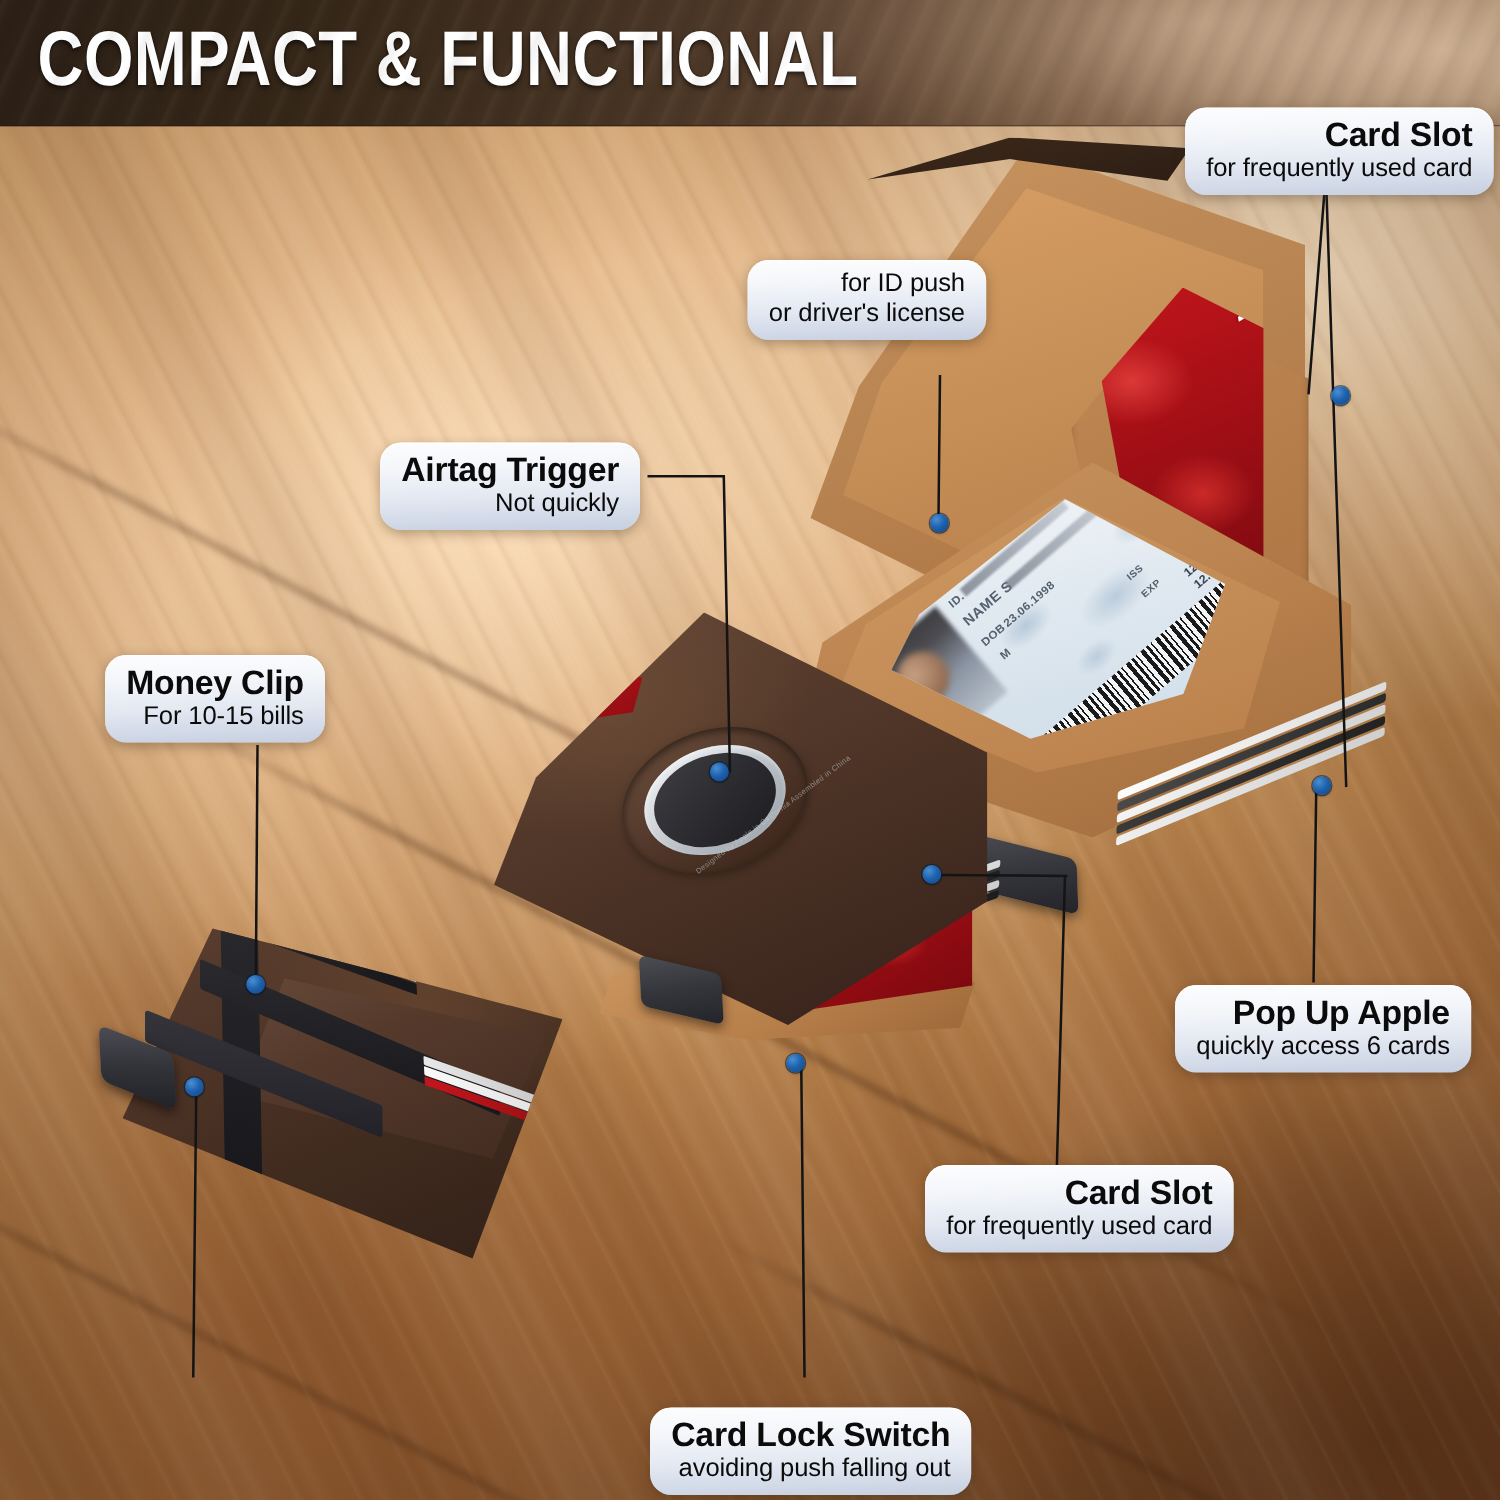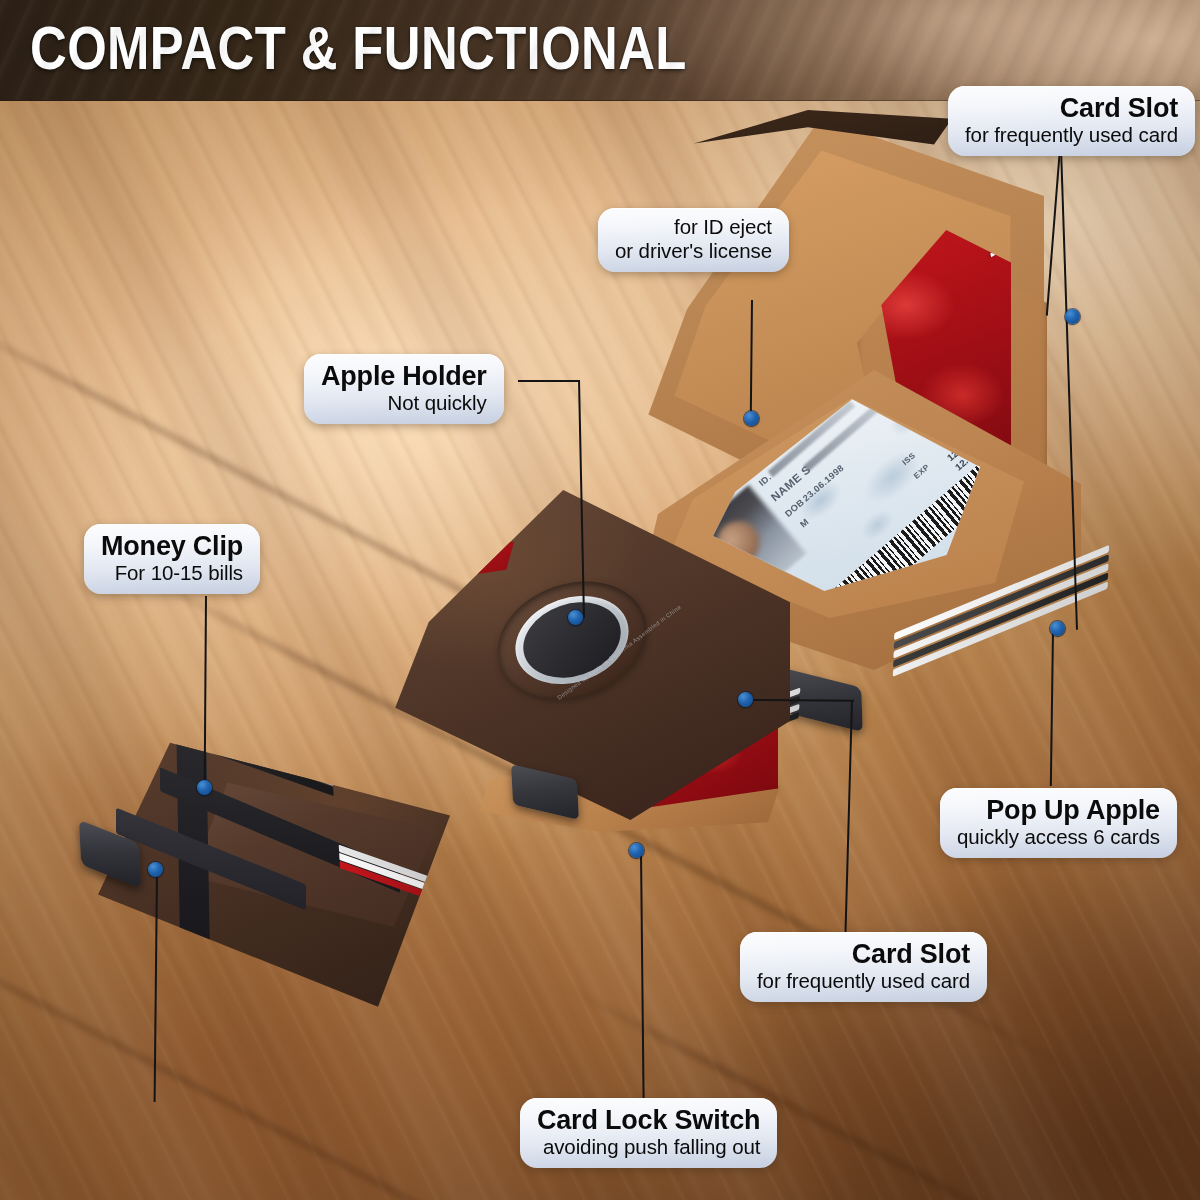--- a/index.html
+++ b/index.html
@@ -561,43 +561,43 @@
 
   <div class="leader" style="left:640px; top:852px; width:2.2px; height:250px; transform:rotate(-0.6deg);"></div>
   <div class="dot" style="left:629px; top:843px;"></div>
 
   <div class="callout" style="left:948px; top:86px;">
     <span class="c-title">Card Slot</span>
     <span class="c-sub">for frequently used card</span>
   </div>
 
   <div class="callout" style="left:598px; top:208px;">
-    <span class="c-sub">for ID eject</span>
+    <span class="c-sub">for ID push</span>
     <span class="c-sub">or driver's license</span>
   </div>
 
   <div class="callout" style="left:304px; top:354px;">
-    <span class="c-title">Apple Holder</span>
+    <span class="c-title">Airtag Trigger</span>
     <span class="c-sub">Not quickly</span>
   </div>
 
   <div class="callout" style="left:84px; top:524px;">
     <span class="c-title">Money Clip</span>
     <span class="c-sub">For 10-15 bills</span>
   </div>
 
   <div class="callout" style="left:940px; top:788px;">
     <span class="c-title">Pop Up Apple</span>
     <span class="c-sub">quickly access 6 cards</span>
   </div>
 
   <div class="callout" style="left:740px; top:932px;">
     <span class="c-title">Card Slot</span>
     <span class="c-sub">for frequently used card</span>
   </div>
 
 
-  <div class="callout" style="left:520px; top:1098px;">
+  <div class="callout" style="left:520px; top:1126px;">
     <span class="c-title">Card Lock Switch</span>
     <span class="c-sub">avoiding push falling out</span>
   </div>
 
 </div>
 
 </body></html>

